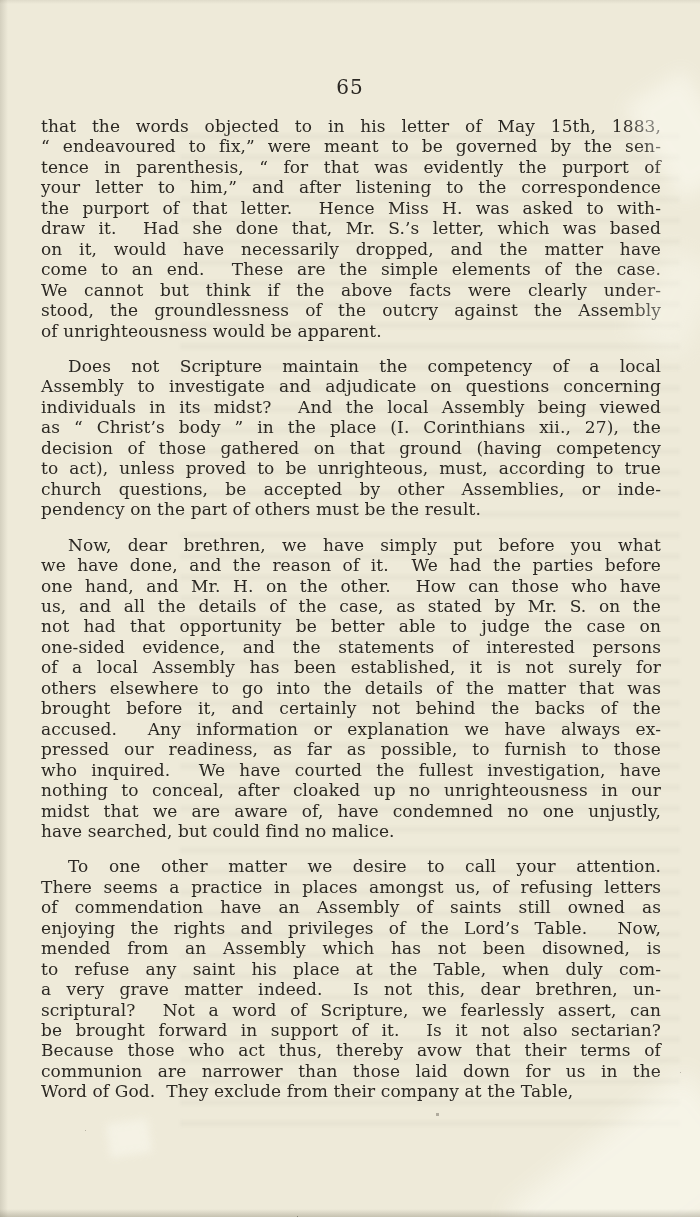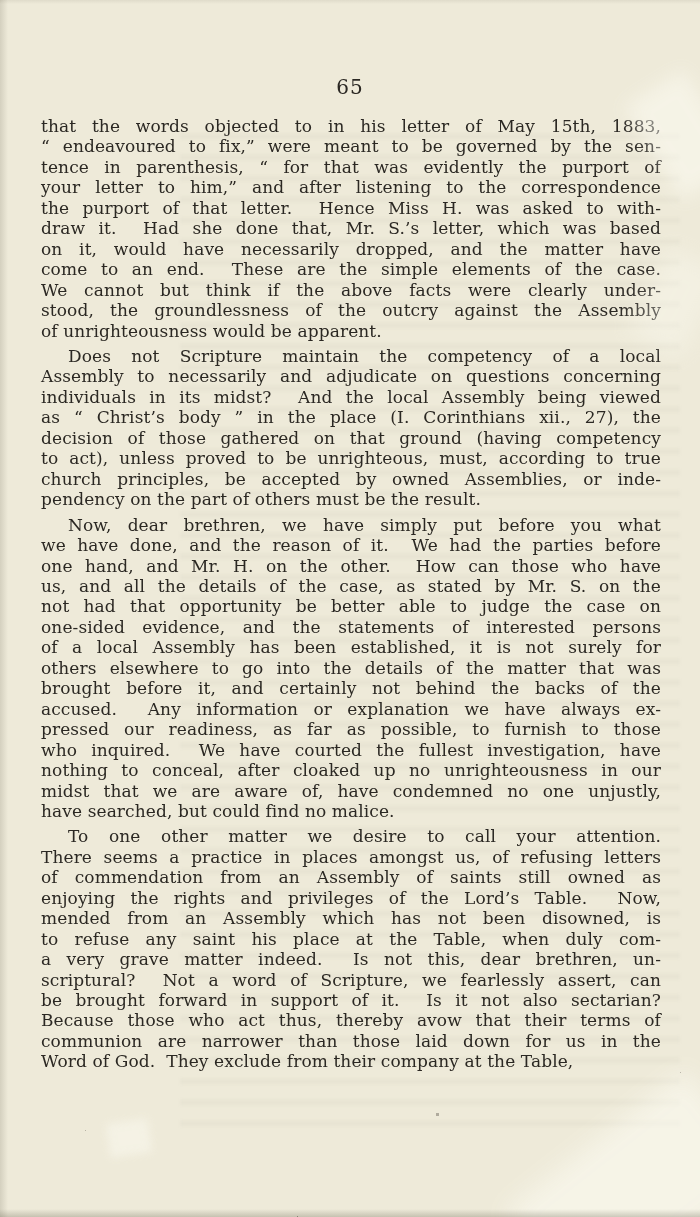--- a/index.html
+++ b/index.html
@@ -69,21 +69,21 @@
     letter-spacing: 1px;
     color: #2b2823;
   }
   .text-block {
     position: absolute;
     left: 41px;
     top: 116px;
     width: 620px;
     font-size: 17px;
   }
-  .para + .para { margin-top: 5px; }
+  .para + .para { margin-top: 15px; }
   .line {
     line-height: 20.45px;
     text-align: justify;
     text-align-last: justify;
     white-space: normal;
     letter-spacing: 0.1px;
   }
   .line.last { text-align-last: left; }
   .para.indent .line.first { text-indent: 27px; }
 </style>
@@ -102,26 +102,26 @@
         <div class="line">the purport of that letter.&nbsp; Hence Miss H. was asked to with-</div>
         <div class="line">draw it.&nbsp; Had she done that, Mr. S.’s letter, which was based</div>
         <div class="line">on it, would have necessarily dropped, and the matter have</div>
         <div class="line">come to an end.&nbsp; These are the simple elements of the case.</div>
         <div class="line">We cannot but think if the above facts were clearly under-</div>
         <div class="line">stood, the groundlessness of the outcry against the Assembly</div>
         <div class="line last">of unrighteousness would be apparent.</div>
       </div>
       <div class="para indent">
         <div class="line first">Does not Scripture maintain the competency of a local</div>
-        <div class="line">Assembly to necessarily and adjudicate on questions concerning</div>
+        <div class="line">Assembly to investigate and adjudicate on questions concerning</div>
         <div class="line">individuals in its midst?&nbsp; And the local Assembly being viewed</div>
         <div class="line">as “ Christ’s body ” in the place (I. Corinthians xii., 27), the</div>
         <div class="line">decision of those gathered on that ground (having competency</div>
         <div class="line">to act), unless proved to be unrighteous, must, according to true</div>
-        <div class="line">church principles, be accepted by owned Assemblies, or inde-</div>
+        <div class="line">church questions, be accepted by other Assemblies, or inde-</div>
         <div class="line last">pendency on the part of others must be the result.</div>
       </div>
       <div class="para indent">
         <div class="line first">Now, dear brethren, we have simply put before you what</div>
         <div class="line">we have done, and the reason of it.&nbsp; We had the parties before</div>
         <div class="line">one hand, and Mr. H. on the other.&nbsp; How can those who have</div>
         <div class="line">us, and all the details of the case, as stated by Mr. S. on the</div>
         <div class="line">not had that opportunity be better able to judge the case on</div>
         <div class="line">one-sided evidence, and the statements of interested persons</div>
         <div class="line">of a local Assembly has been established, it is not surely for</div>
@@ -130,21 +130,21 @@
         <div class="line">accused.&nbsp; Any information or explanation we have always ex-</div>
         <div class="line">pressed our readiness, as far as possible, to furnish to those</div>
         <div class="line">who inquired.&nbsp; We have courted the fullest investigation, have</div>
         <div class="line">nothing to conceal, after cloaked up no unrighteousness in our</div>
         <div class="line">midst that we are aware of, have condemned no one unjustly,</div>
         <div class="line last">have searched, but could find no malice.</div>
       </div>
       <div class="para indent">
         <div class="line first">To one other matter we desire to call your attention.</div>
         <div class="line">There seems a practice in places amongst us, of refusing letters</div>
-        <div class="line">of commendation from an Assembly of saints still owned as</div>
+        <div class="line">of commendation have an Assembly of saints still owned as</div>
         <div class="line">enjoying the rights and privileges of the Lord’s Table.&nbsp; Now,</div>
         <div class="line">mended from an Assembly which has not been disowned, is</div>
         <div class="line">to refuse any saint his place at the Table, when duly com-</div>
         <div class="line">a very grave matter indeed.&nbsp; Is not this, dear brethren, un-</div>
         <div class="line">scriptural?&nbsp; Not a word of Scripture, we fearlessly assert, can</div>
         <div class="line">be brought forward in support of it.&nbsp; Is it not also sectarian?</div>
         <div class="line">Because those who act thus, thereby avow that their terms of</div>
         <div class="line">communion are narrower than those laid down for us in the</div>
         <div class="line last">Word of God.&nbsp; They exclude from their company at the Table,</div>
       </div>

